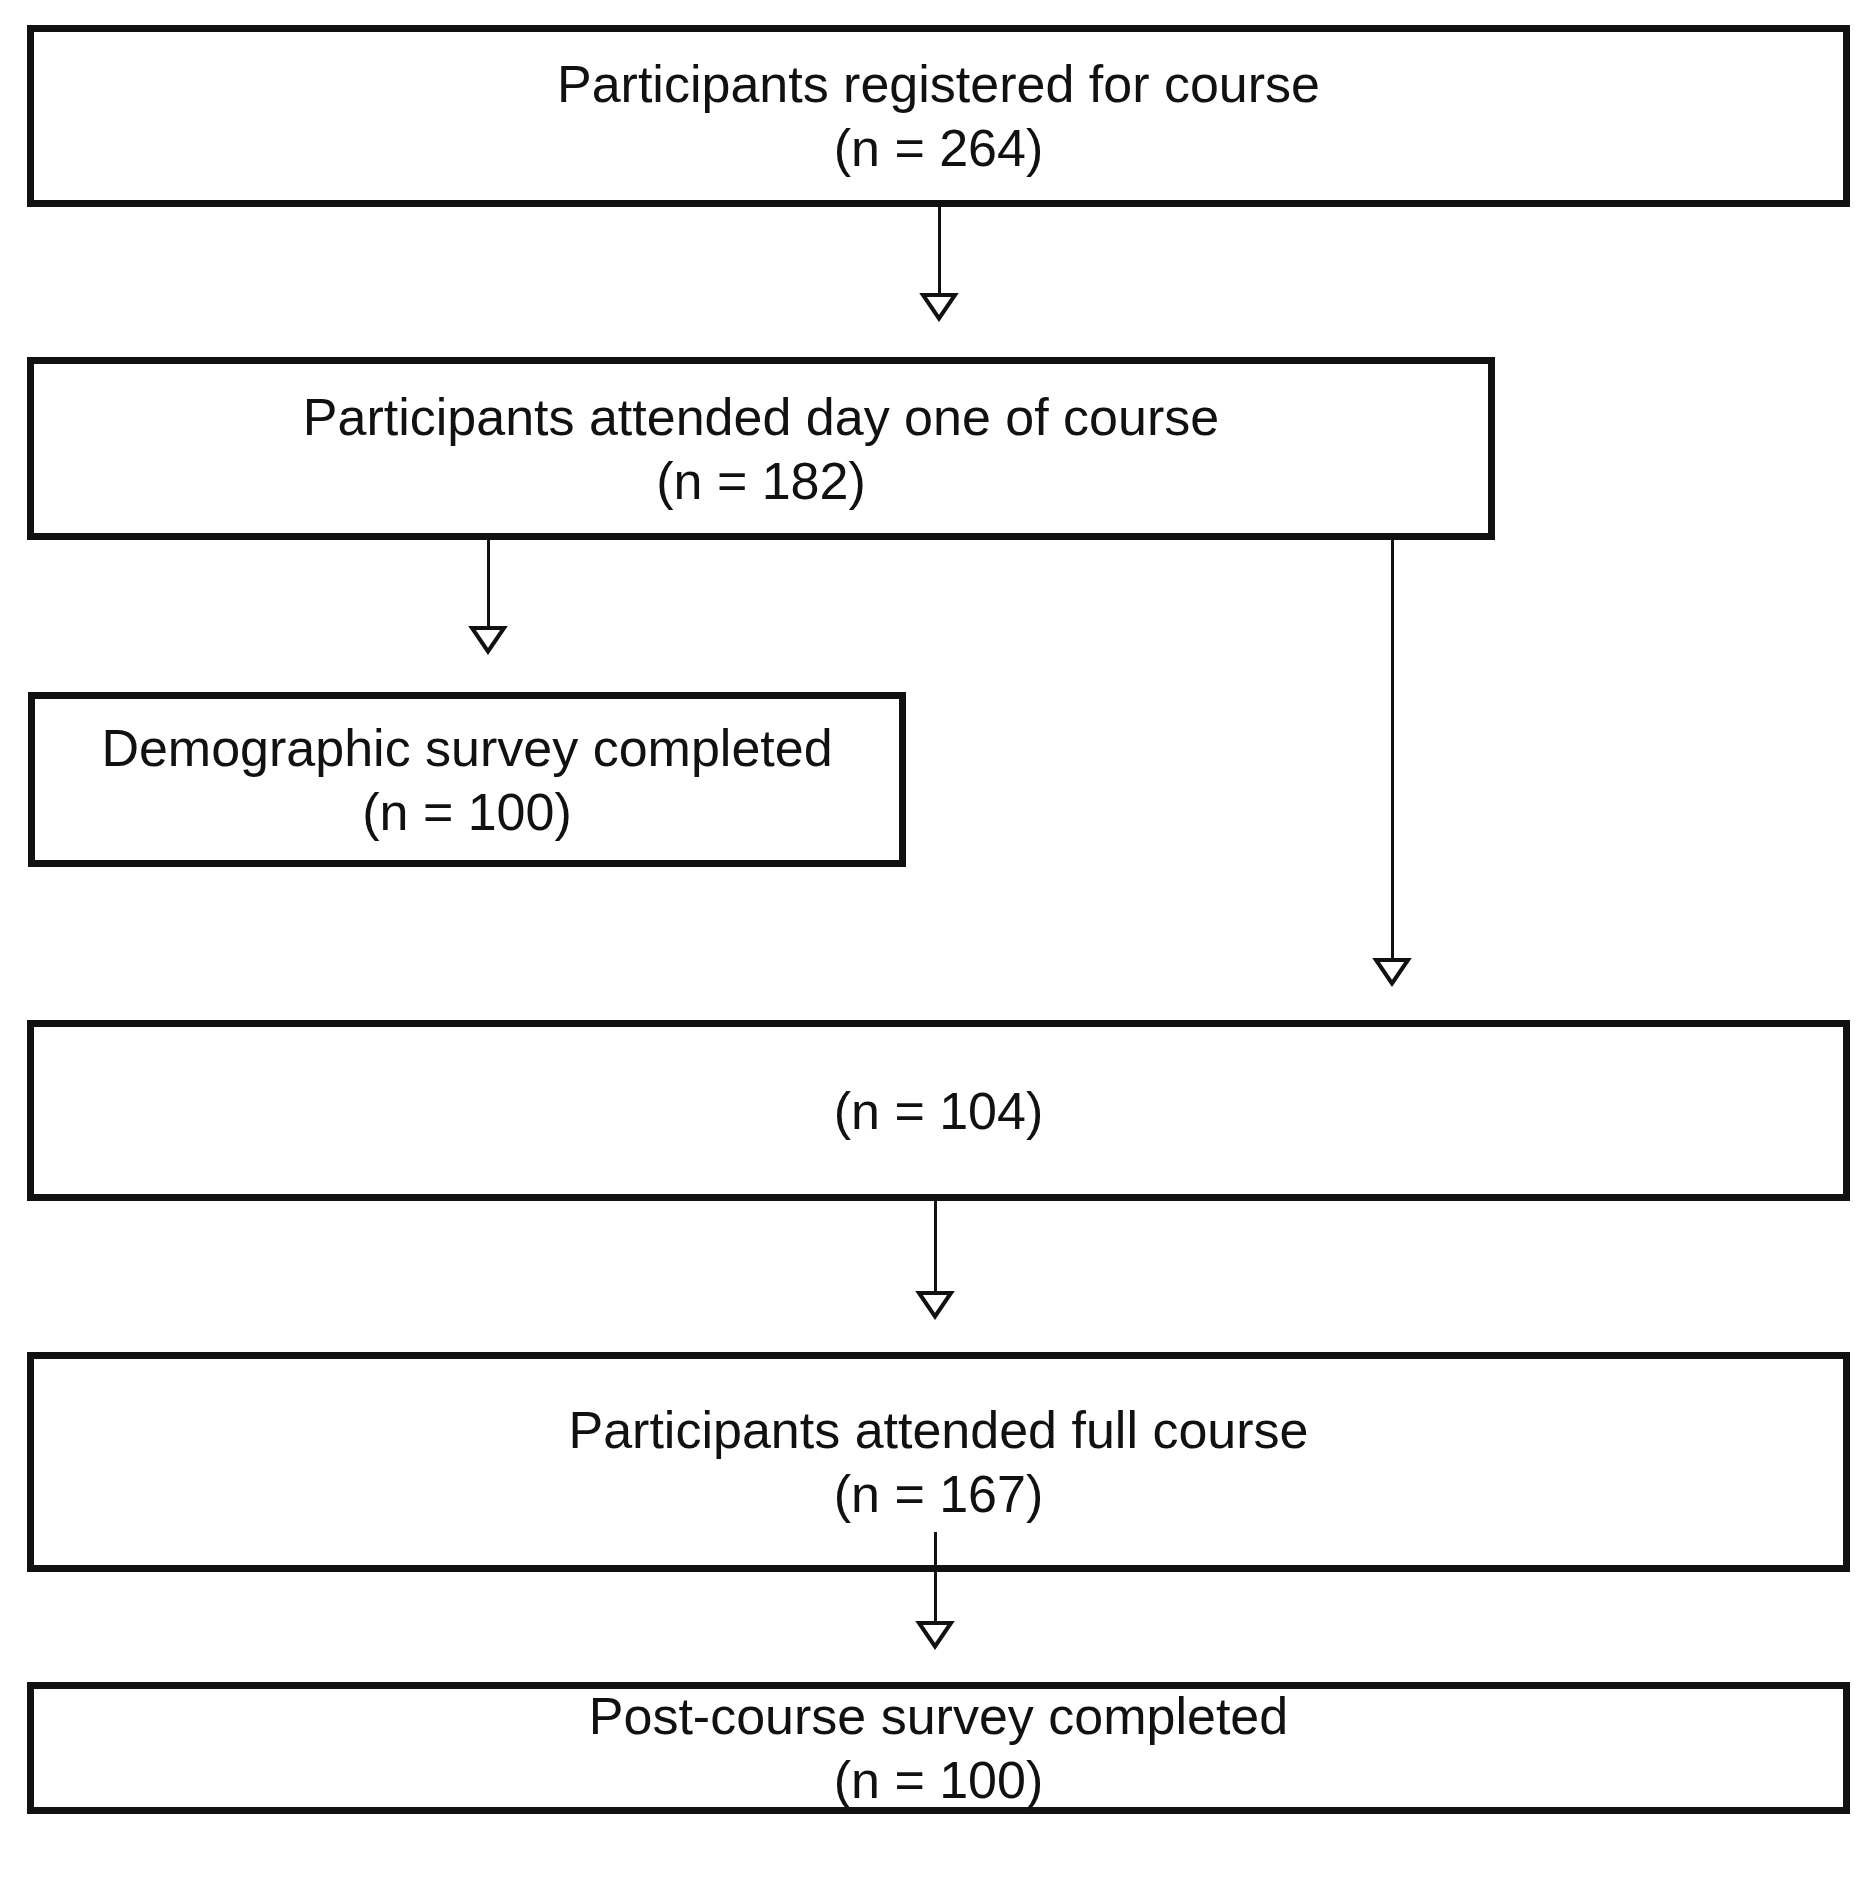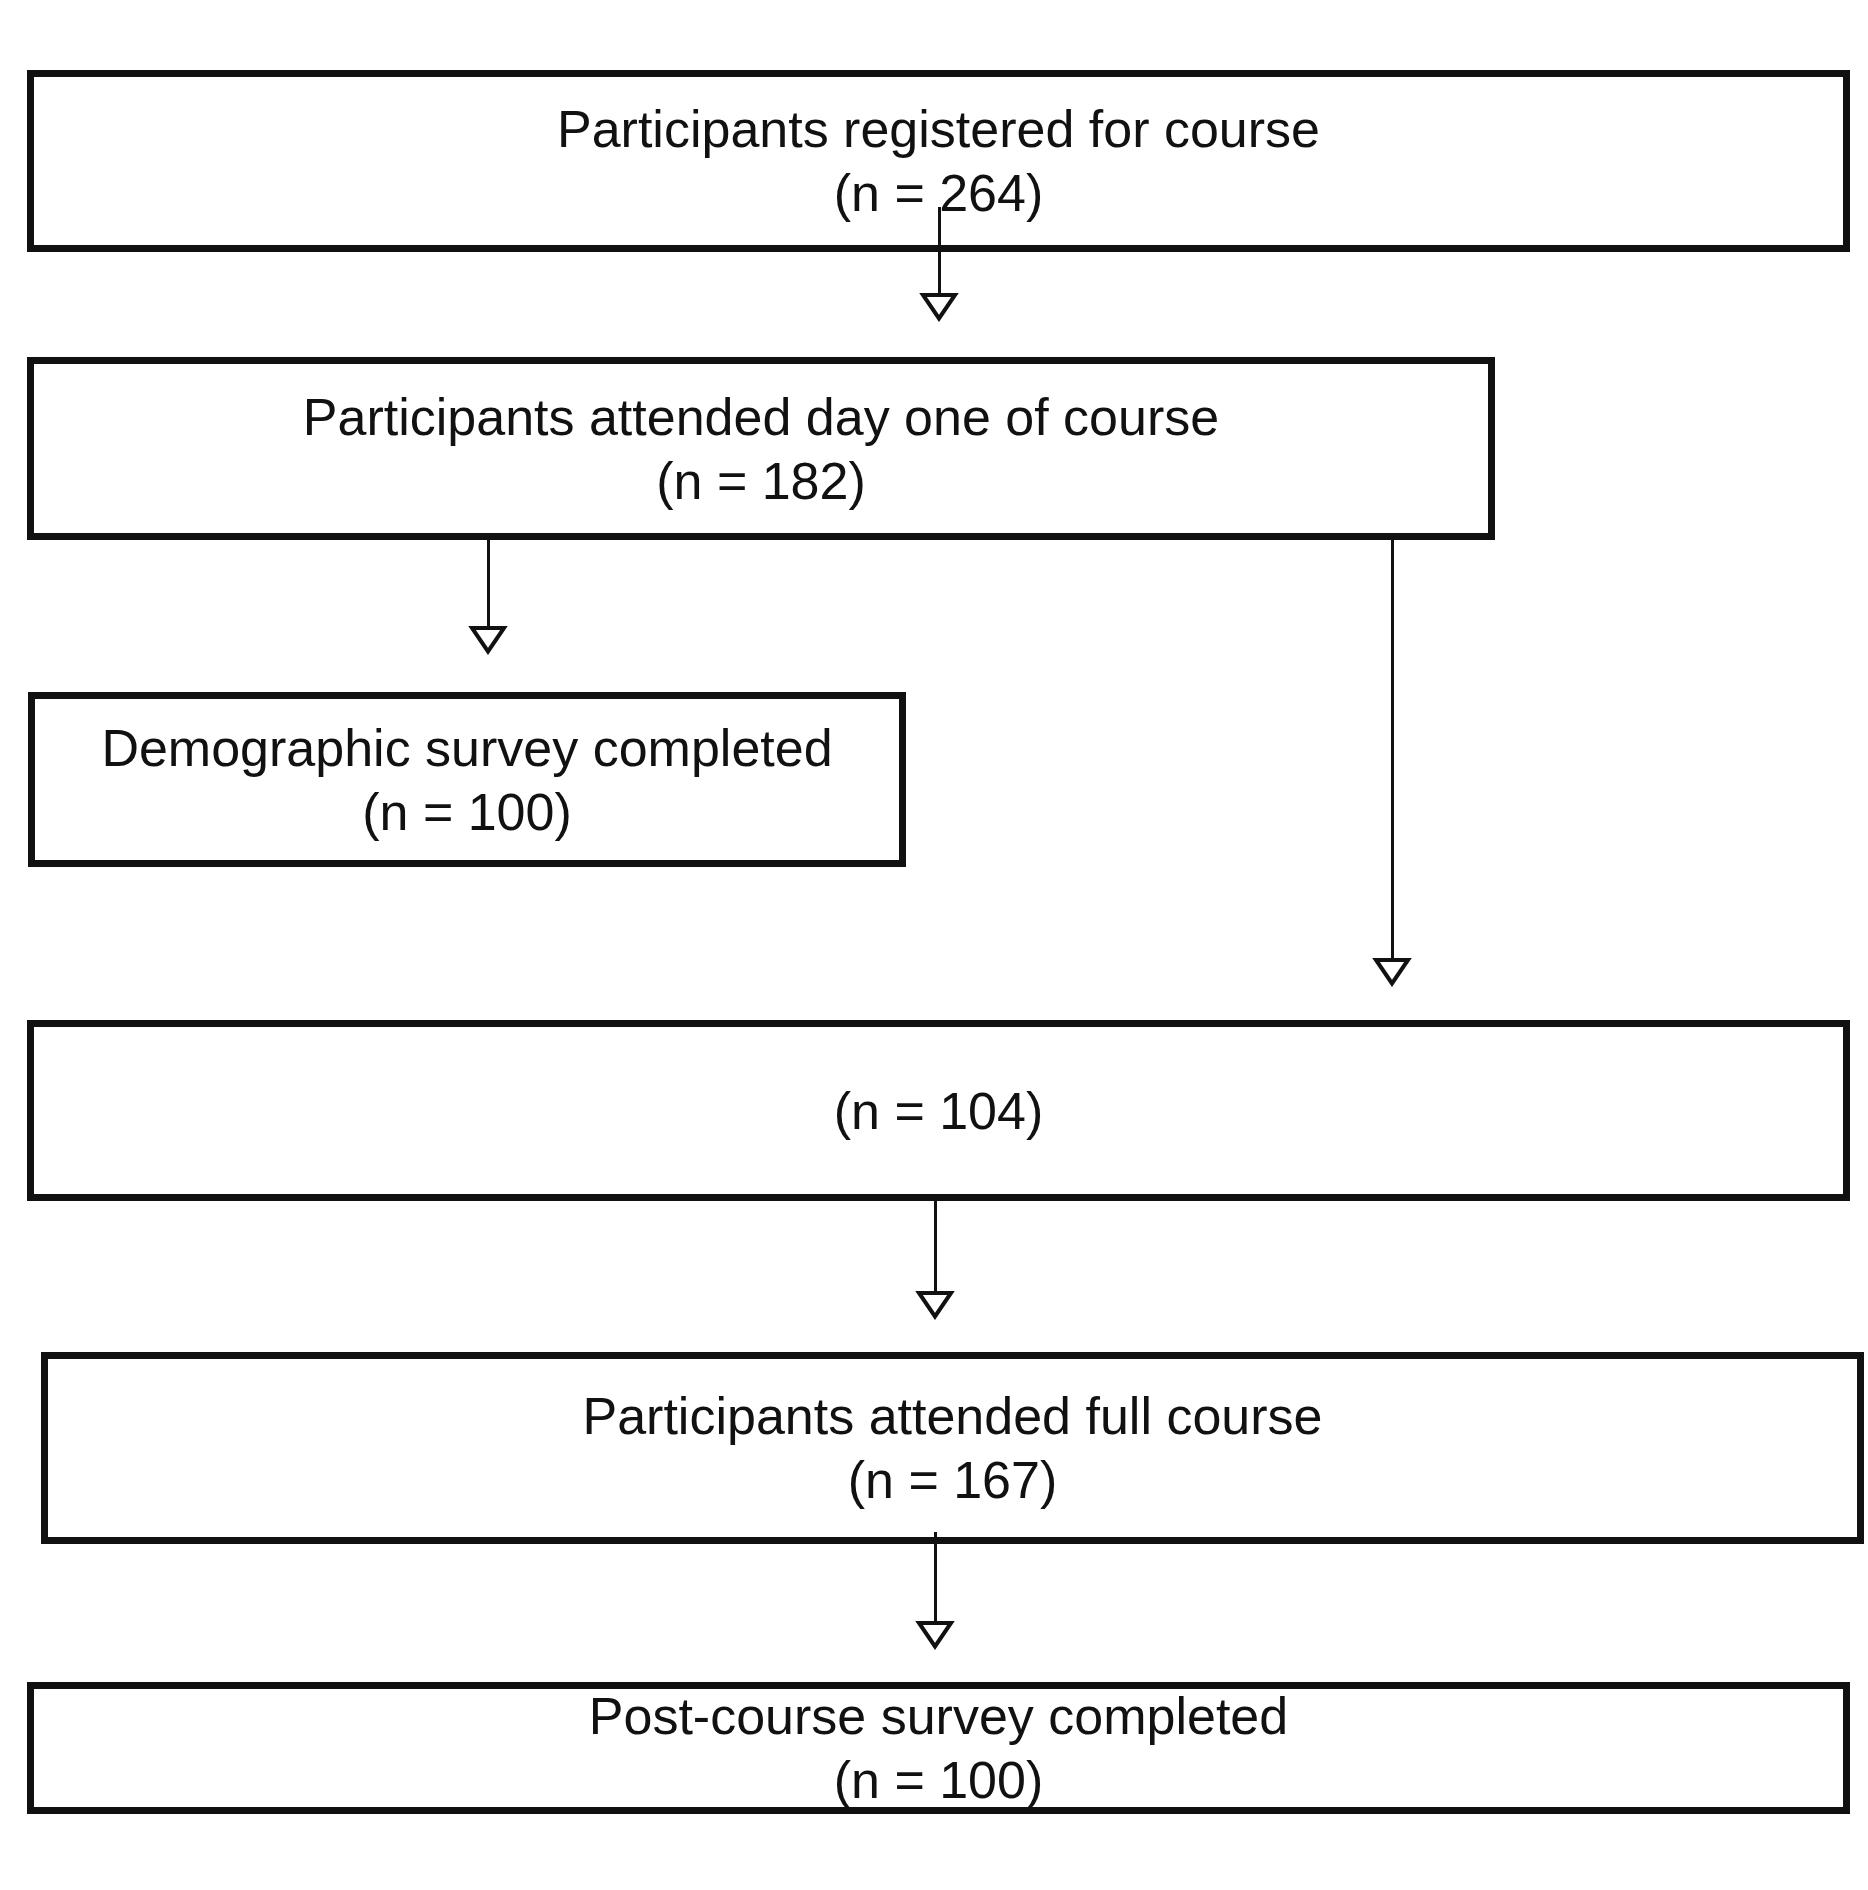--- a/index.html
+++ b/index.html
@@ -53,21 +53,21 @@
     stroke:var(--line);
     stroke-width:4;
     stroke-linejoin:miter;
   }
 </style>
 </head>
 <body>
 
 <div class="canvas">
 
-  <div class="flow-box" style="left:27px;top:25px;width:1823px;height:182px;margin-top:45px;">
+  <div class="flow-box" style="left:27px;top:25px;width:1823px;height:182px;">
     <span class="box-line">Participants registered for course</span>
     <span class="box-line">(n = 264)</span>
   </div>
 
   <div class="arrow" style="left:919px;top:207px;height:115px;">
     <div class="arrow-line"></div>
     <svg class="arrow-head" width="40" height="30" viewBox="0 0 40 30">
         <polygon points="4,3 36,3 20,26.5"></polygon>
       </svg>
   </div>
@@ -100,21 +100,21 @@
     <span class="box-line">(n = 104)</span>
   </div>
 
   <div class="arrow" style="left:915px;top:1201px;height:119px;">
     <div class="arrow-line"></div>
     <svg class="arrow-head" width="40" height="30" viewBox="0 0 40 30">
         <polygon points="4,3 36,3 20,26.5"></polygon>
       </svg>
   </div>
 
-  <div class="flow-box" style="left:41px;top:1352px;width:1823px;height:192px;">
+  <div class="flow-box" style="left:27px;top:1352px;width:1823px;height:220px;">
     <span class="box-line">Participants attended full course</span>
     <span class="box-line">(n = 167)</span>
   </div>
 
   <div class="arrow" style="left:915px;top:1532px;height:118px;">
     <div class="arrow-line"></div>
     <svg class="arrow-head" width="40" height="30" viewBox="0 0 40 30">
         <polygon points="4,3 36,3 20,26.5"></polygon>
       </svg>
   </div>

